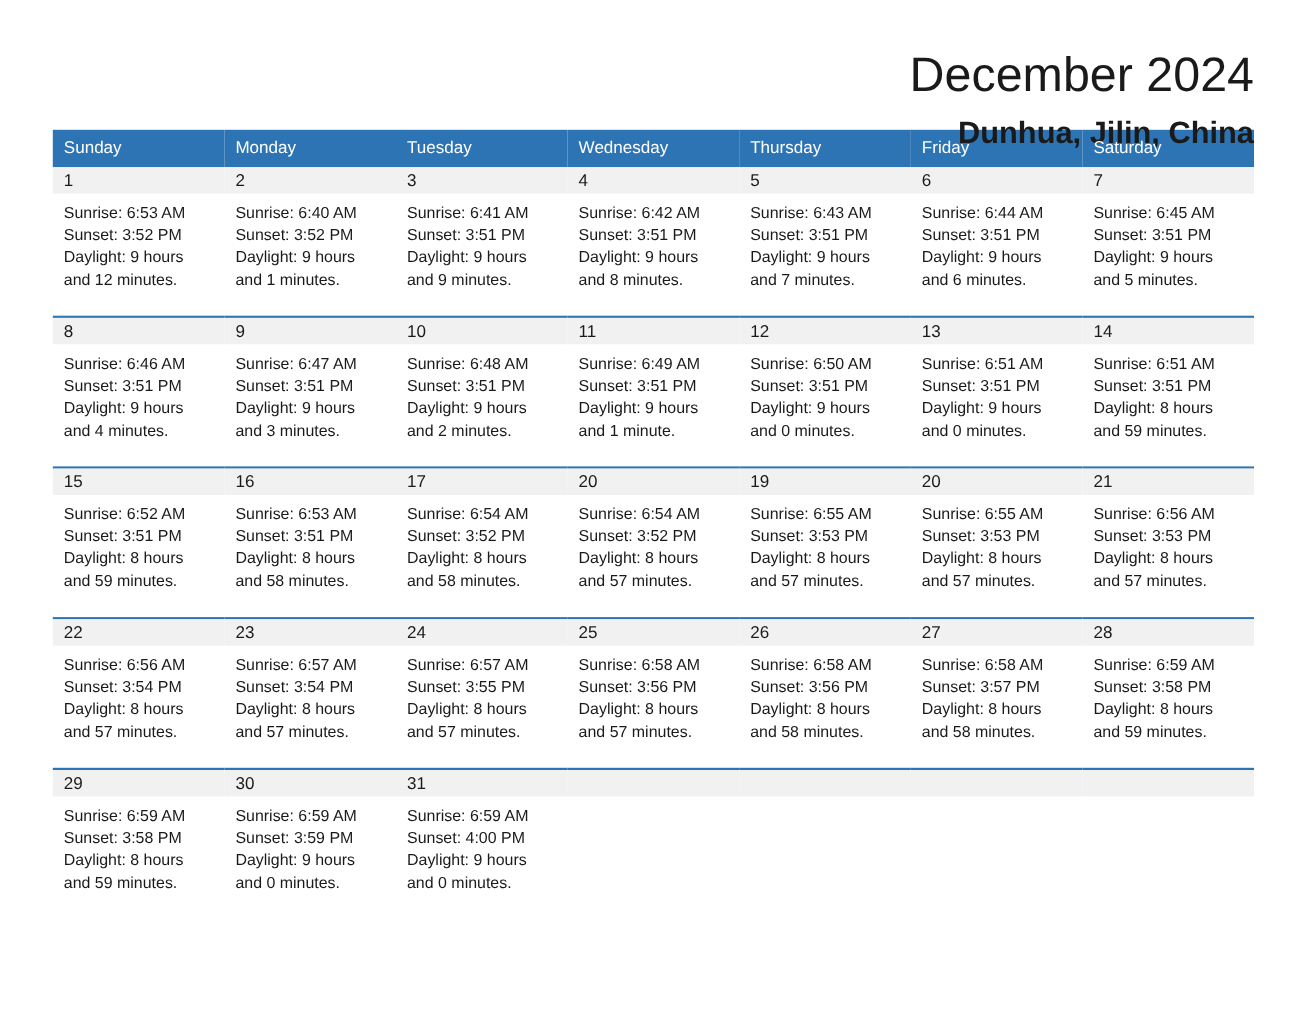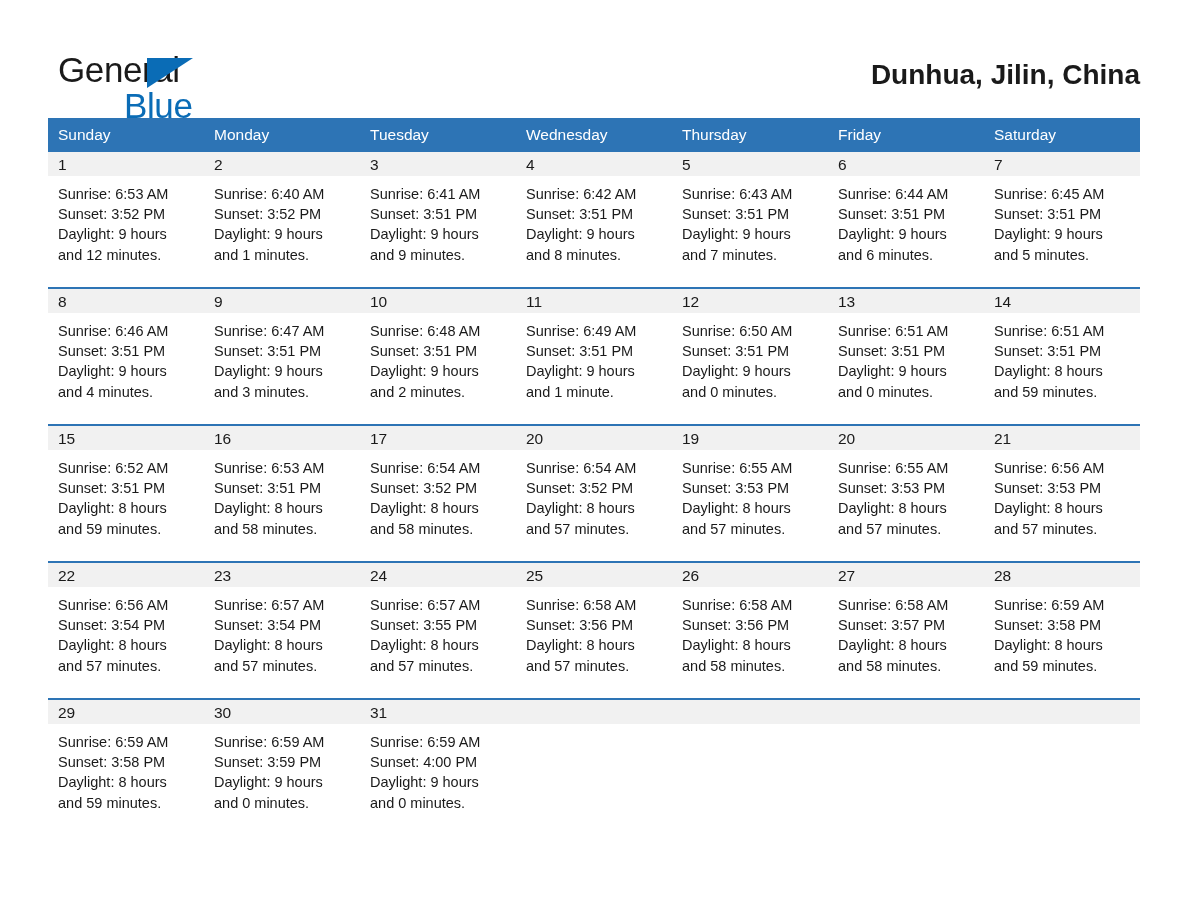--- a/index.html
+++ b/index.html
@@ -136,27 +136,23 @@
   }
   .details div { white-space: nowrap; }
 </style>
 </head>
 <body>
 
 <div class="page">
 
   <div class="topbar">
 
-    <div class="brand">
-      <span class="brand-general">General</span>
-      <span class="brand-tri"></span>
-      <span class="brand-blue">Blue</span>
-    </div>
 
     <div class="titles">
+      <div class="month-title">December 2024</div>
       <div class="location">Dunhua, Jilin, China</div>
     </div>
 
   </div>
 
   <table class="calendar">
     <thead>
       <tr>
         <th>Sunday</th>
         <th>Monday</th>

